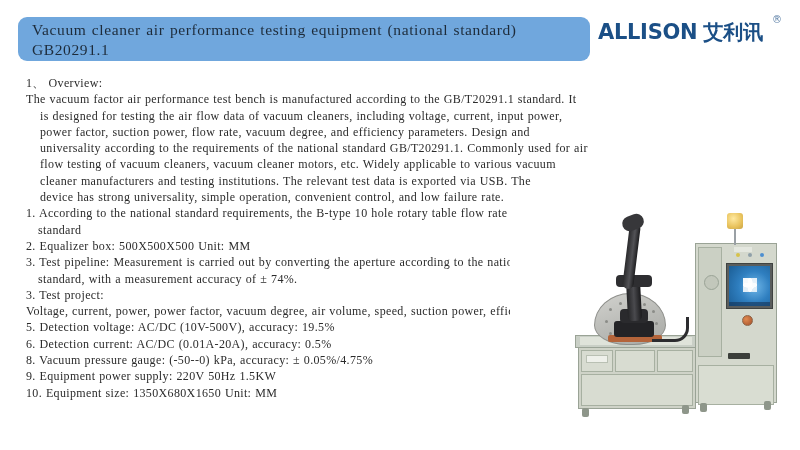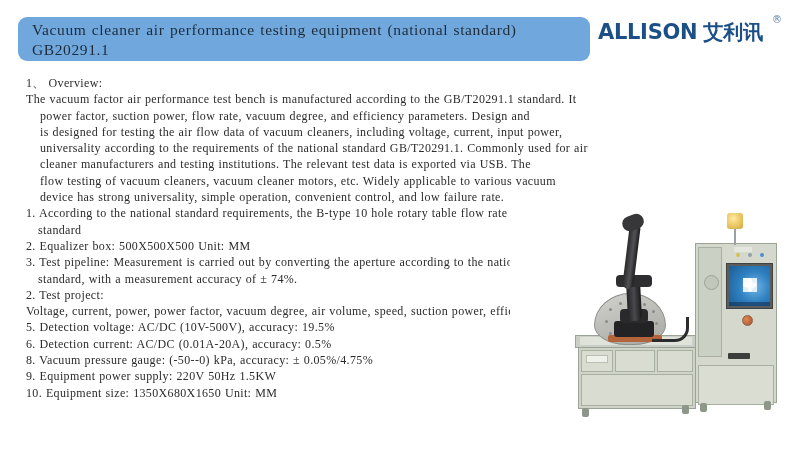--- a/index.html
+++ b/index.html
@@ -382,32 +382,32 @@
         <span class="logo-latin">ALLISON</span>
         <span class="logo-cn">艾利讯</span>
       </div>
       <span class="logo-reg">®</span>
     </div>
   </div>
 
   <div class="body-text">
     <div class="ln">1、 Overview:</div>
     <div class="ln">The vacuum factor air performance test bench is manufactured according to the GB/T20291.1 standard. It</div>
+    <div class="ln indent1">is designed for testing the air flow data of vacuum cleaners, including voltage, current, input power,</div>
     <div class="ln indent1">power factor, suction power, flow rate, vacuum degree, and efficiency parameters. Design and</div>
-    <div class="ln indent1">is designed for testing the air flow data of vacuum cleaners, including voltage, current, input power,</div>
     <div class="ln indent1">universality according to the requirements of the national standard GB/T20291.1. Commonly used for air</div>
+    <div class="ln indent1">flow testing of vacuum cleaners, vacuum cleaner motors, etc. Widely applicable to various vacuum</div>
     <div class="ln indent1">cleaner manufacturers and testing institutions. The relevant test data is exported via USB. The</div>
-    <div class="ln indent1">flow testing of vacuum cleaners, vacuum cleaner motors, etc. Widely applicable to various vacuum</div>
     <div class="ln indent1">device has strong universality, simple operation, convenient control, and low failure rate.</div>
     <div class="ln">1. According to the national standard requirements, the B-type 10 hole rotary table flow rate</div>
     <div class="ln indent2">standard</div>
     <div class="ln">2. Equalizer box: 500X500X500 Unit: MM</div>
     <div class="ln">3. Test pipeline: Measurement is carried out by converting the aperture according to the national</div>
     <div class="ln indent2">standard, with a measurement accuracy of ± 74%.</div>
-    <div class="ln">2. Test project:</div>
+    <div class="ln">3. Test project:</div>
     <div class="ln">Voltage, current, power, power factor, vacuum degree, air volume, speed, suction power, efficiency</div>
     <div class="ln">5. Detection voltage: AC/DC (10V-500V), accuracy: 19.5%</div>
     <div class="ln">6. Detection current: AC/DC (0.01A-20A), accuracy: 0.5%</div>
     <div class="ln">8. Vacuum pressure gauge: (-50--0) kPa, accuracy: ± 0.05%/4.75%</div>
     <div class="ln">9. Equipment power supply: 220V 50Hz 1.5KW</div>
     <div class="ln">10. Equipment size: 1350X680X1650 Unit: MM</div>
   </div>
 
   <div class="photo">
     <div class="photo-bg"></div>

